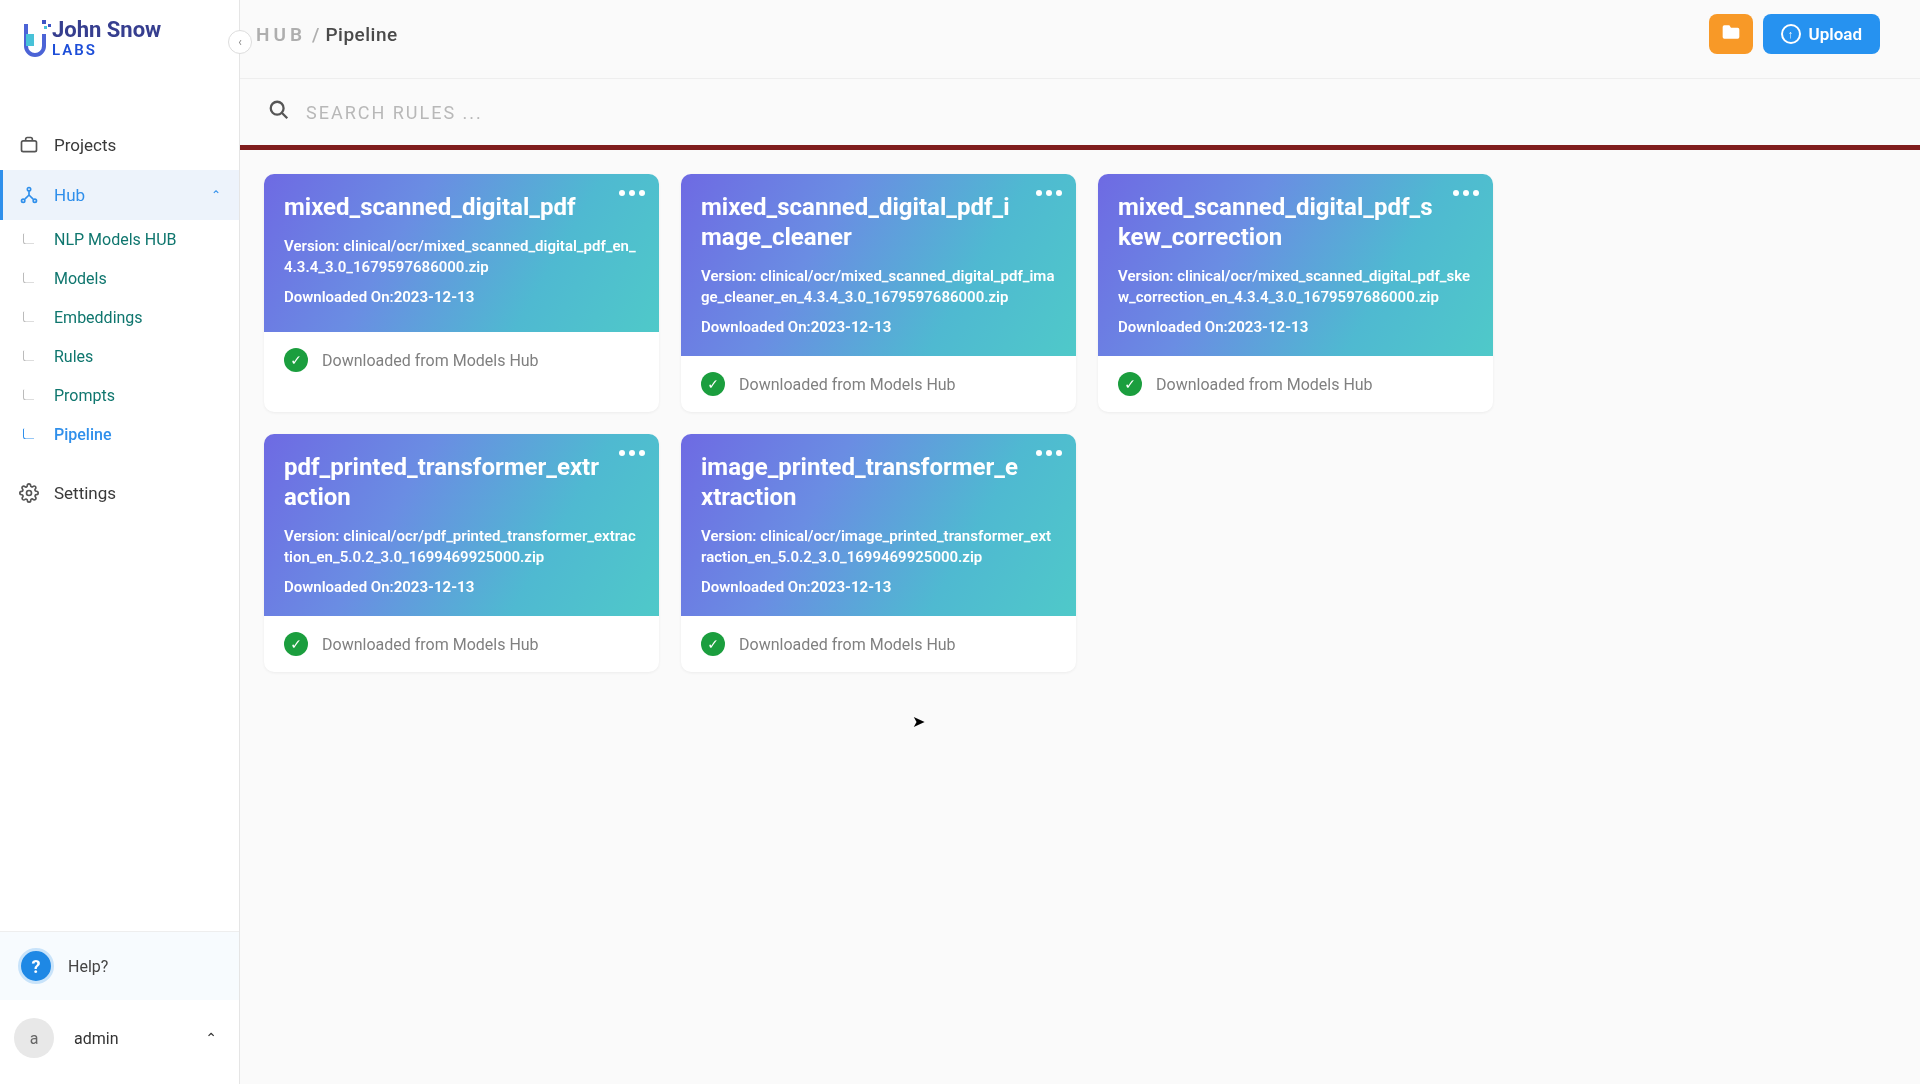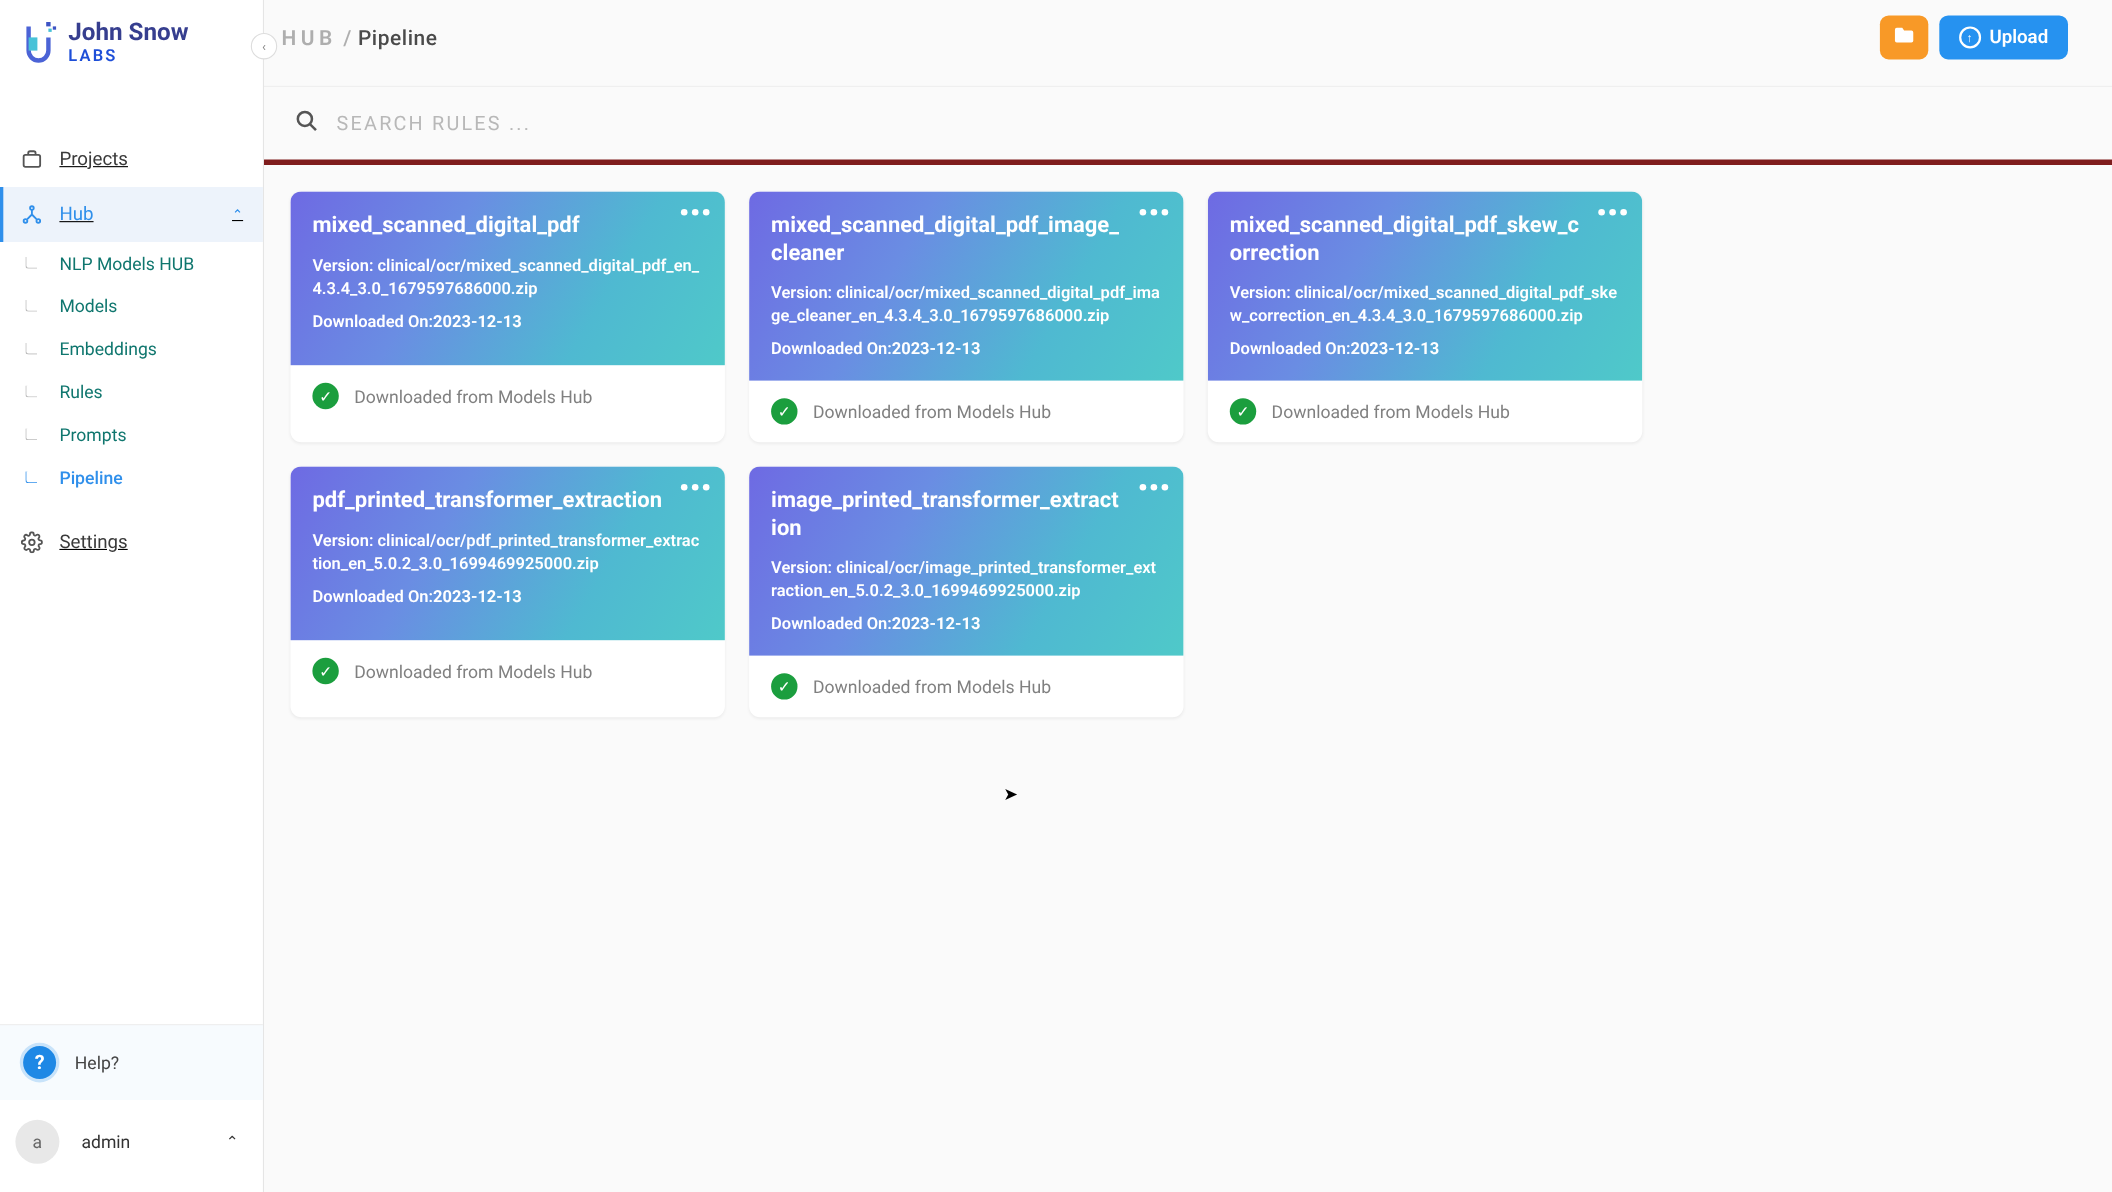--- a/index.html
+++ b/index.html
@@ -1,26 +1,26 @@
 <!DOCTYPE html>
 <html><head>
 <meta charset="utf-8">
 <style>
 * { box-sizing: border-box; margin: 0; padding: 0; font-family: -apple-system, BlinkMacSystemFont, "Segoe UI", Roboto, Arial, sans-serif; }
 body { background: #fafafa; width: 1920px; height: 1084px; overflow: hidden; position: relative; }
 
 
 .sidebar { position: absolute; left: 0; top: 0; width: 240px; height: 100%; background: #fff; border-right: 1px solid #e5e5e5; display: flex; flex-direction: column; }
-.logo-area { padding: 18px 16px 20px 18px; display: flex; align-items: center; gap: 10px; }
+.logo-area { padding: 18px 16px 20px 18px; display: flex; align-items: center; }
 .logo-icon { width: 34px; height: 42px; position: relative; }
 .logo-text-top { font-size: 22px; font-weight: 700; color: #363e8f; line-height: 1; }
 .logo-text-bottom { font-size: 15px; font-weight: 600; color: #1d4ed8; letter-spacing: 2px; }
 .collapse-btn { position: absolute; left: 228px; top: 30px; width: 24px; height: 24px; background: #fff; border: 1px solid #ddd; border-radius: 50%; display: flex; align-items: center; justify-content: center; font-size: 12px; color: #888; cursor: pointer; z-index: 10; }
 
-.nav-list { list-style: none; padding-top: 40px; text-decoration: underline; }
+.nav-list { list-style: none; padding-top: 40px; }
 .nav-item { display: flex; align-items: center; padding: 14px 18px; font-size: 17px; color: #3a3a3a; cursor: pointer; gap: 14px; }
 .nav-item.active { background: #edf3fb; color: #2f8feb; border-left: 3px solid #2f8feb; padding-left: 15px; }
 .nav-item .chev { margin-left: auto; font-size: 12px; color: #2f8feb; }
 .nav-icon { width: 22px; height: 22px; display: inline-flex; align-items: center; justify-content: center; color: #555; }
 .nav-item.active .nav-icon { color: #2f8feb; }
 
 .sub-list { list-style: none; padding-left: 24px; position: relative; }
 .sub-item { display: flex; align-items: center; padding: 10px 10px 10px 8px; font-size: 16px; color: #0f766e; cursor: pointer; position: relative; }
 .sub-item::before { content: ""; position: absolute; left: -1px; top: 50%; width: 10px; height: 10px; border-left: 1.5px solid #bbb; border-bottom: 1.5px solid #bbb; border-bottom-left-radius: 3px; transform: translateY(-60%); }
 .sub-item span { margin-left: 22px; }
@@ -47,21 +47,21 @@
 .btn-upload .up-circ { width: 20px; height: 20px; border: 2px solid #fff; border-radius: 50%; display: inline-flex; align-items: center; justify-content: center; font-size: 11px; }
 
 .searchbar { display: flex; align-items: center; padding: 20px 40px 20px 28px; border-top: 1px solid #eee; border-bottom: 5px solid #7f1d1d; margin-top: 10px; gap: 16px; }
 .search-icon { color: #555; }
 .search-input { border: none; outline: none; font-size: 18px; color: #999; letter-spacing: 2px; background: transparent; width: 500px; }
 .search-input::placeholder { color: #b8b8b8; letter-spacing: 2px; }
 
 .cards-grid { display: grid; grid-template-columns: repeat(3, 395px); gap: 22px; padding: 24px; }
 .card { border-radius: 10px; overflow: hidden; box-shadow: 0 1px 3px rgba(0,0,0,0.06); background: #fff; }
 .card-top { background: linear-gradient(120deg, #6e6ae3 0%, #6a8de3 35%, #4fb9d1 70%, #4fc9c9 100%); color: #fff; padding: 18px 20px 20px; min-height: 158px; position: relative; }
-.card-title { font-size: 20px; font-weight: 700; margin-bottom: 14px; line-height: 1.25; padding-right: 34px; word-break: break-all; }
+.card-title { font-size: 24px; font-weight: 700; margin-bottom: 14px; line-height: 1.25; padding-right: 34px; word-break: break-all; }
 .card-version { font-size: 15px; font-weight: 600; margin-bottom: 10px; word-break: break-all; line-height: 1.4; }
 .card-date { font-size: 15px; font-weight: 600; }
 .card-date .date-val { font-weight: 700; }
 .card-menu { position: absolute; right: 14px; top: 16px; display: flex; gap: 4px; cursor: pointer; }
 .card-menu span { width: 6px; height: 6px; background: #fff; border-radius: 50%; }
 .card-bottom { display: flex; align-items: center; gap: 14px; padding: 16px 20px; }
 .check-circle { width: 24px; height: 24px; background: #1b9e3e; border-radius: 50%; display: flex; align-items: center; justify-content: center; color: #fff; font-size: 14px; }
 .card-status { color: #808080; font-size: 16px; }
 
 .cursor { position: absolute; left: 912px; top: 712px; font-size: 16px; color: #000; pointer-events: none; }

